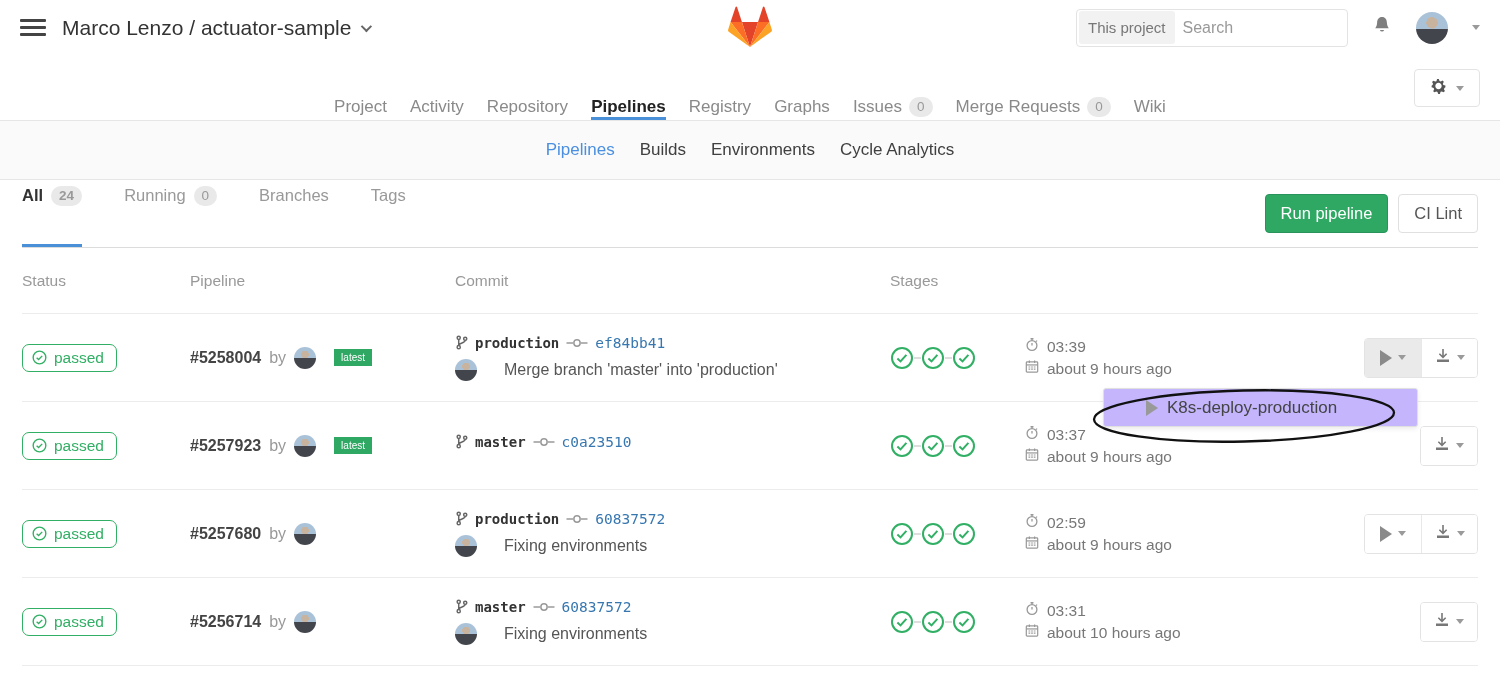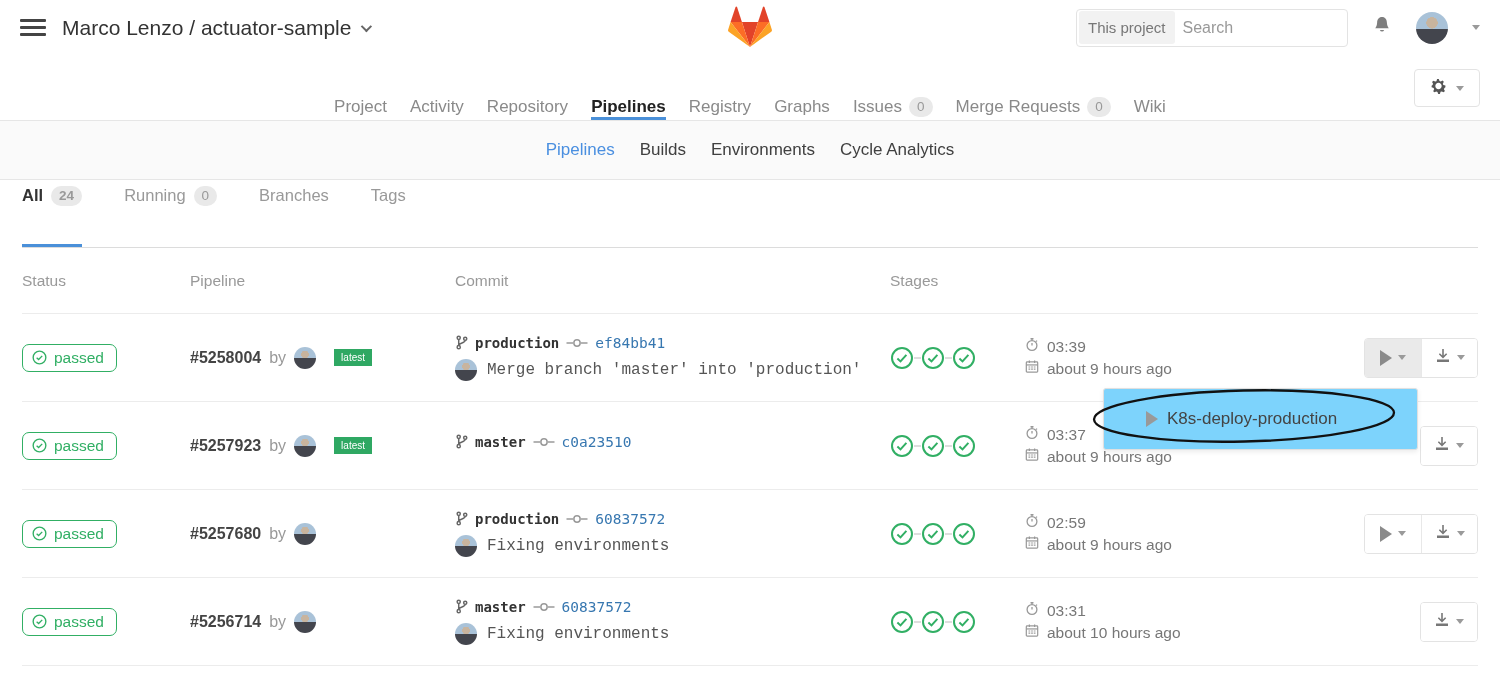--- a/index.html
+++ b/index.html
@@ -75,41 +75,41 @@
                   border-radius:7px; padding:4px 12px 4px 9px; font-size:15.5px; cursor:pointer; background:#fff; }
 
   .c-pipeline { display:flex; align-items:center; gap:8px; }
   .pid { color:#444; font-weight:bold; font-size:16px; text-decoration:none; cursor:pointer; }
   .bylabel { color:#999; font-size:16px; }
   .latest { background:#2fa863; color:#fff; font-size:10px; padding:3px 7px; border-radius:0; margin-left:10px; }
 
   .commit-top { display:flex; align-items:center; gap:7px; margin-bottom:8px; }
   .branch { font-family:"DejaVu Sans Mono", monospace; font-weight:bold; font-size:14px; color:#333; text-decoration:none; cursor:pointer;text-align:right; }
   .hash { font-family:"DejaVu Sans Mono", monospace; font-size:14.5px; color:#3777b0; text-decoration:none; cursor:pointer; }
-  .commit-bottom { display:flex; align-items:center; gap:10px;font-family:Liberation Mono, monospace; }
+  .commit-bottom { display:flex; align-items:center; gap:27px; }
   .msg { color:#555; font-size:16px; }
 
   .stages { display:flex; align-items:center; }
   .stage-link { display:flex; cursor:pointer; }
   .connector { width:7px; height:2px; background:#dedede; }
 
   .t-line { display:flex; align-items:center; gap:8px; color:#777; font-size:15.5px; margin:3px 0; }
   .t-line .ic { color:#999; }
 
   .btn-group { display:flex; border:1px solid #e3e3e3; border-radius:4px; overflow:hidden; background:#fff; }
   .act-btn { width:56px; height:38px; display:flex; align-items:center; justify-content:center; gap:6px;
              background:#fff; border:none; cursor:pointer; }
   .act-btn + .act-btn { border-left:1px solid #e8e8e8; }
   .act-btn.pressed { background:#eaeaea; }
   .play-tri { width:0; height:0; border-top:8px solid transparent; border-bottom:8px solid transparent;
               border-left:12px solid #8a8a8a; display:inline-block; }
   .dl-ic { color:#777; }
 
   
-  .play-dropdown { position:absolute; left:1103px; top:388px; width:315px; height:62px; background:#7dd3fc;
+  .play-dropdown { position:absolute; left:1103px; top:388px; width:315px; height:39px; background:#c4b5fd;
                    border:1px solid #e0e0e0; border-radius:3px; box-shadow:0 2px 5px rgba(0,0,0,.08); z-index:5; }
   .dd-item { display:flex; align-items:center; height:100%; padding-left:42px; gap:9px; cursor:pointer; }
   .dd-item .play-tri { border-left-color:#999; }
   .dd-label { font-size:17px; color:#444; }
   .annotation { position:absolute; left:1088px; top:383px; width:312px; height:66px; z-index:6; pointer-events:none; }
 </style>
 </head>
 <body>
 
 <div class="topbar">
@@ -209,20 +209,24 @@
     <div class="ptab">
       <span>Running</span>
       <span class="count-badge">0</span>
     </div>
     <div class="ptab">
         <span>Branches</span>
       </div>
     <div class="ptab">
         <span>Tags</span>
       </div>
+    <div class="tab-actions">
+      <button class="btn-green">Run pipeline</button>
+      <button class="btn-white">CI Lint</button>
+    </div>
   </div>
 
   <div class="thead">
     <div class="c-status">Status</div>
     <div class="c-pipeline">Pipeline</div>
     <div class="c-commit">Commit</div>
     <div class="c-stages">Stages</div>
     <div class="c-time"></div>
     <div class="c-actions"></div>
   </div>

